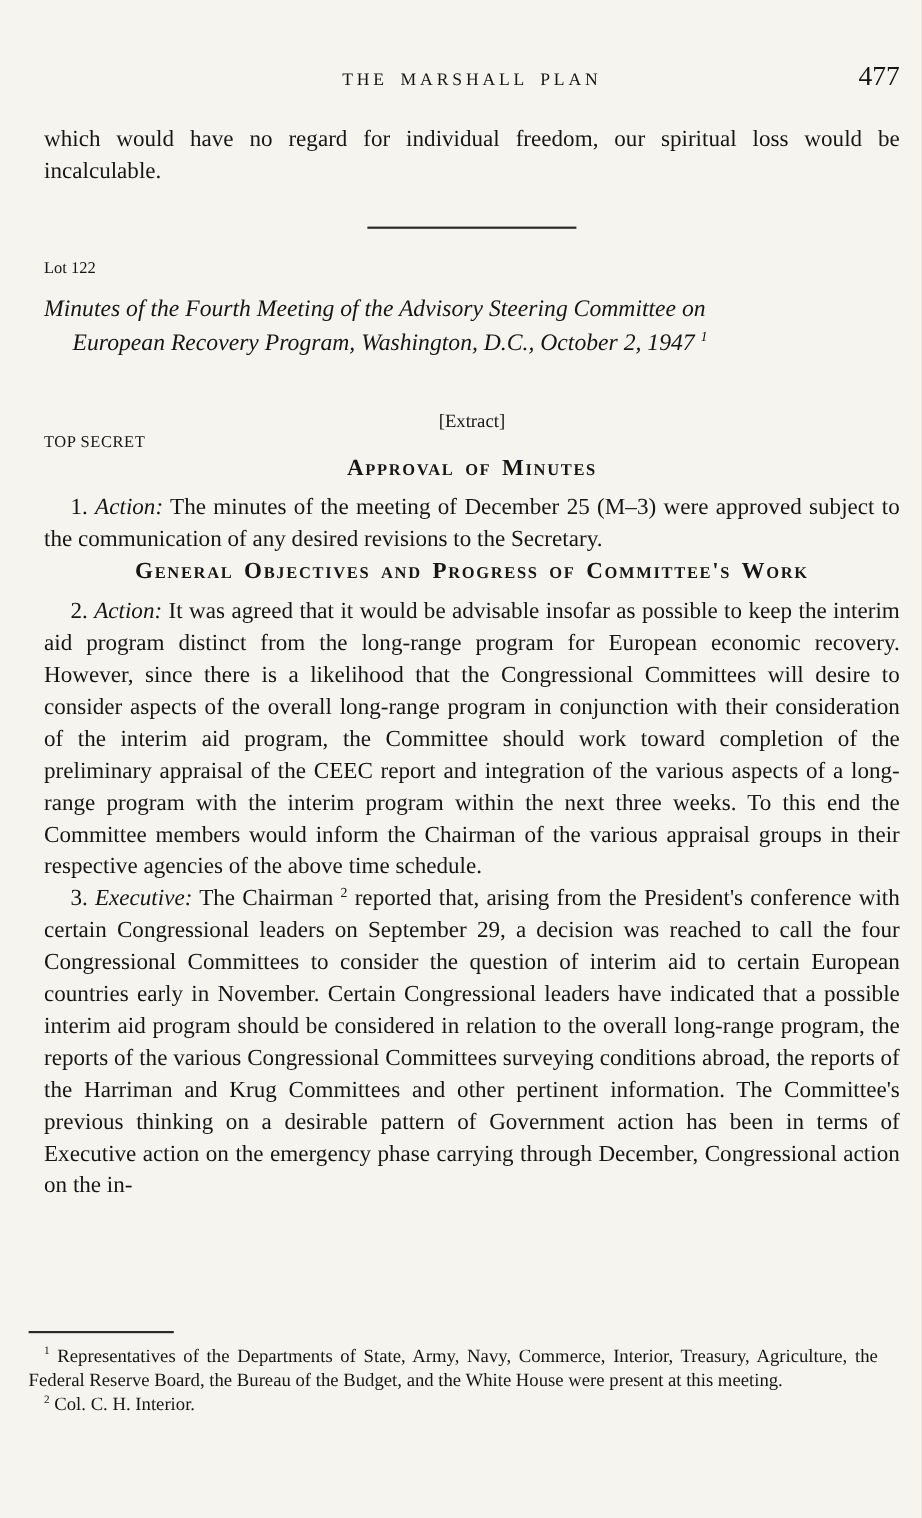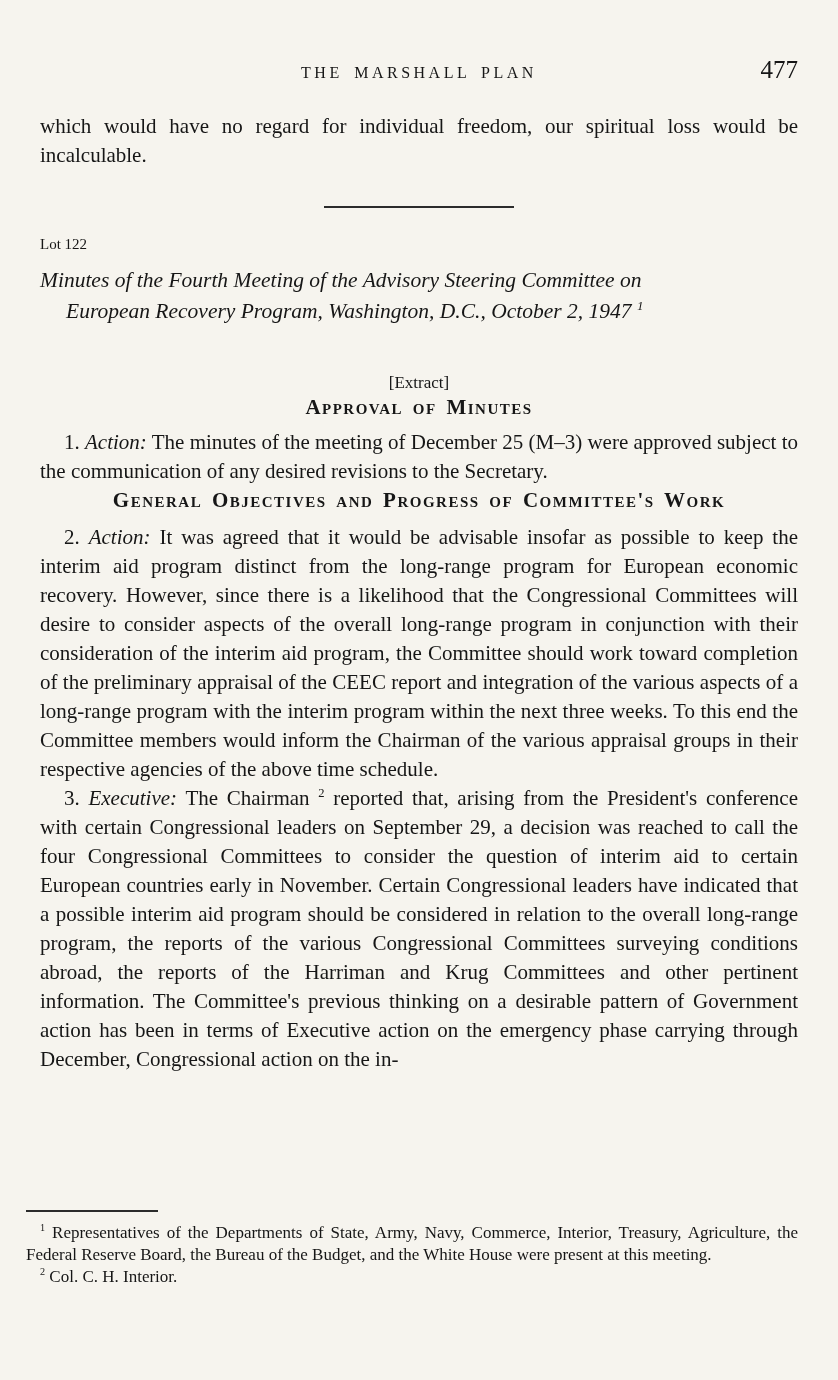--- a/index.html
+++ b/index.html
@@ -6,21 +6,21 @@
   html, body { background: #cfccc5; }
   body { font-family: "Liberation Serif", "DejaVu Serif", serif; }
 
   .page {
     position: relative;
     width: 838px;
     height: 1380px;
     margin: 0 auto;
     background: #f6f4ee;
     color: #161616;
-    padding: 56px 40px 40px 40px;
+    padding: 56px 20px 40px 40px;
     overflow: hidden;
   }
 
   .running-head {
     display: grid;
     grid-template-columns: 1fr auto 1fr;
     align-items: baseline;
     margin-bottom: 28px;
   }
   .head-title {
@@ -134,20 +134,21 @@
 
   <div class="lot-label">Lot 122</div>
 
   <div class="doc-title">
     <div class="line1">Minutes of the Fourth Meeting of the Advisory Steering Committee on</div>
     <div class="line2"><span>European Recovery Program, Washington, D.C., October 2, 1947</span> <sup>1</sup></div>
   </div>
 
   <div class="extract-label">[Extract]</div>
 
+  <div class="classification">TOP SECRET</div>
 
   <h2 class="sc-heading">Approval of Minutes</h2>
 
   <p class="body-para">
     <span>1.</span>
     <span class="italic">Action:</span>
     <span>The minutes of the meeting of December 25 (M–3) were approved subject to the communication of any desired revisions to the Secretary.</span>
   </p>
 
   <h2 class="sc-heading second">General Objectives and Progress of Committee's Work</h2>

